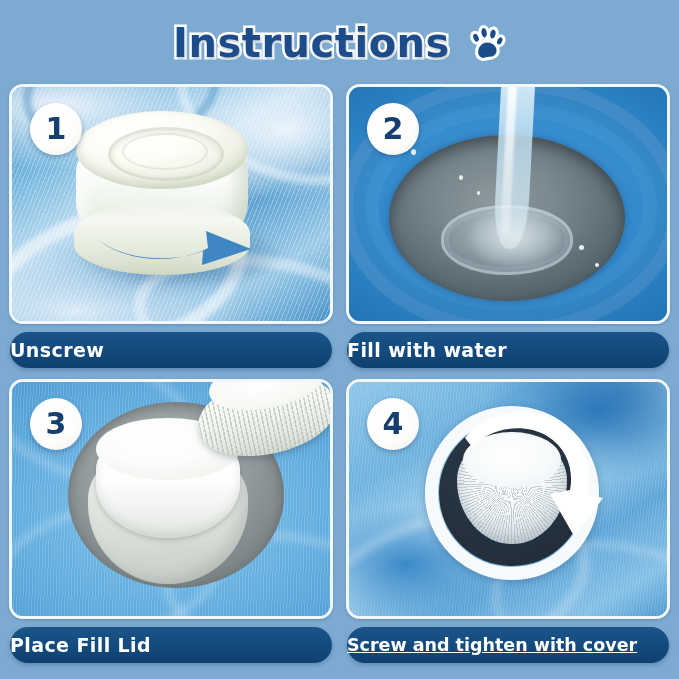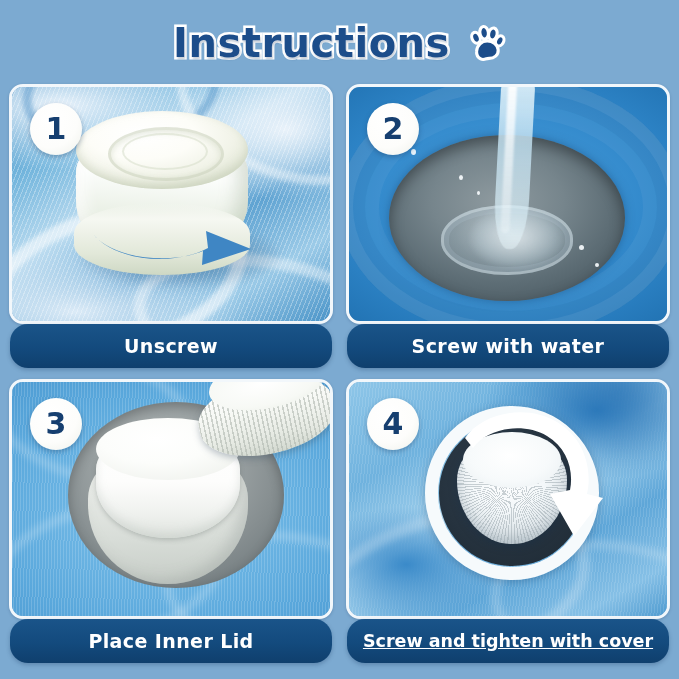--- a/index.html
+++ b/index.html
@@ -321,27 +321,27 @@
     line-height: 1;
     margin-top: -1px;
   }
 
   
   .caption {
     position: absolute;
     left: 1px;
     bottom: 0;
     width: 322px;
-    height: 44px;
+    height: 36px;
     border-radius: 18px;
     background: linear-gradient(180deg, #1a5489 0%, #134a7d 55%, #0f3f6d 100%);
     box-shadow: 0 2px 4px rgba(25,55,95,0.3);
     display: flex;
     align-items: center;
-    justify-content: center;
+    justify-content: flex-start;
   }
   .caption span {
     font-family: "DejaVu Sans", sans-serif;
     font-size: 19px;
     font-weight: bold;
     color: #ffffff;
     letter-spacing: 0.4px;
     white-space: nowrap;
   }
   .caption.small span { font-size: 17.5px; letter-spacing: 0px; text-decoration: underline; }
@@ -404,21 +404,21 @@
         <div class="droplet d2"></div>
         <div class="droplet d3"></div>
         <div class="droplet d4"></div>
         <div class="droplet d5"></div>
       </div>
       <div class="badge">
         <span>2</span>
       </div>
     </div>
     <div class="caption">
-      <span>Screw with water</span>
+      <span>Fill with water</span>
     </div>
   </div>
 
   <div class="step">
     <div class="photo">
       <div class="photo-inner">
         <div class="scene3"></div>
         <div class="fold f3c"></div>
         <div class="fold f3a"></div>
         <div class="fold f3b"></div>
@@ -427,21 +427,21 @@
         <div class="inner-lid"></div>
         <div class="inner-lid-top"></div>
         <div class="ridged-cap"></div>
         <div class="ridged-cap-top"></div>
       </div>
       <div class="badge">
         <span>3</span>
       </div>
     </div>
     <div class="caption">
-      <span>Place Inner Lid</span>
+      <span>Place Fill Lid</span>
     </div>
   </div>
 
   <div class="step">
     <div class="photo">
       <div class="photo-inner">
         <div class="scene4"></div>
         <div class="f4c"></div>
         <div class="f4a"></div>
         <div class="f4b"></div>

